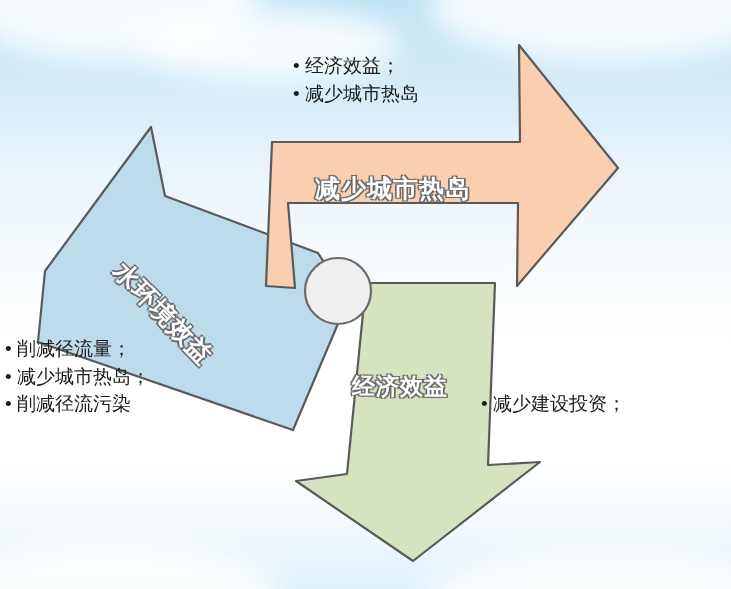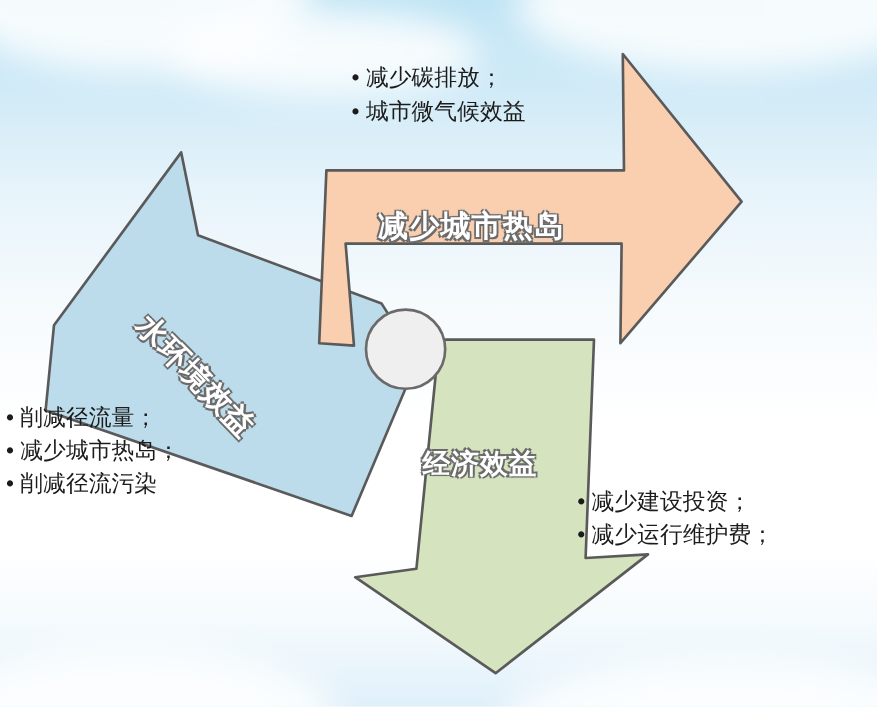--- a/index.html
+++ b/index.html
@@ -84,21 +84,20 @@
     left: 293px;
     top: 52px;
   }
   #note-water {
     left: 5px;
     top: 335px;
   }
   #note-econ {
     left: 481px;
     top: 390px;
-    margin-top: 15px;
   }
 </style>
 </head>
 <body>
 
 <div id="stage">
 
   <div class="cloud" style="left:-40px; top:-60px; width:300px; height:120px;"></div>
   <div class="cloud" style="left:430px; top:-50px; width:360px; height:110px;"></div>
   <div class="cloud" style="left:140px; top:10px; width:260px; height:70px;"></div>
@@ -118,28 +117,27 @@
     <circle cx="338" cy="291" r="33" fill="#efefef" stroke="#6a6a6a" stroke-width="2.2"></circle>
   </svg>
 
   <div class="arrow-label" id="label-micro">减少城市热岛</div>
 
   <div class="arrow-label" id="label-water">水环境效益</div>
 
   <div class="arrow-label" id="label-econ">经济效益</div>
 
   <div class="note" id="note-micro">
-    <span class="bullet-line">• 减少碳排放；</span>
-    <span class="bullet-line">• 城市微气候效益</span>
+    <span class="bullet-line">• 经济效益；</span>
+    <span class="bullet-line">• 减少城市热岛</span>
   </div>
 
   <div class="note" id="note-water">
     <span class="bullet-line">• 削减径流量；</span>
     <span class="bullet-line">• 减少城市热岛；</span>
     <span class="bullet-line">• 削减径流污染</span>
   </div>
 
   <div class="note" id="note-econ">
     <span class="bullet-line">• 减少建设投资；</span>
-    <span class="bullet-line">• 减少运行维护费；</span>
   </div>
 
 </div>
 
 </body></html>

